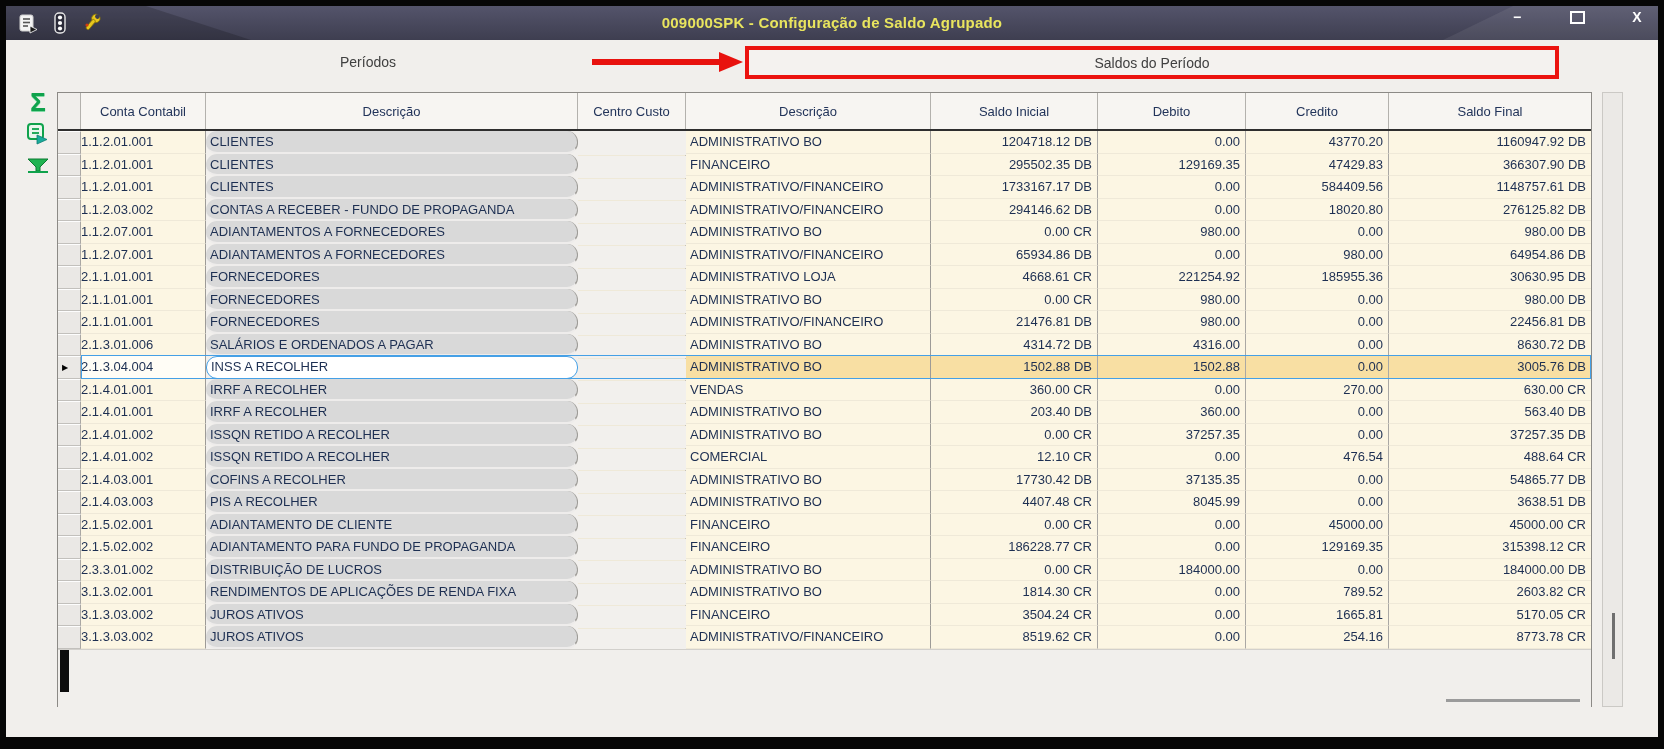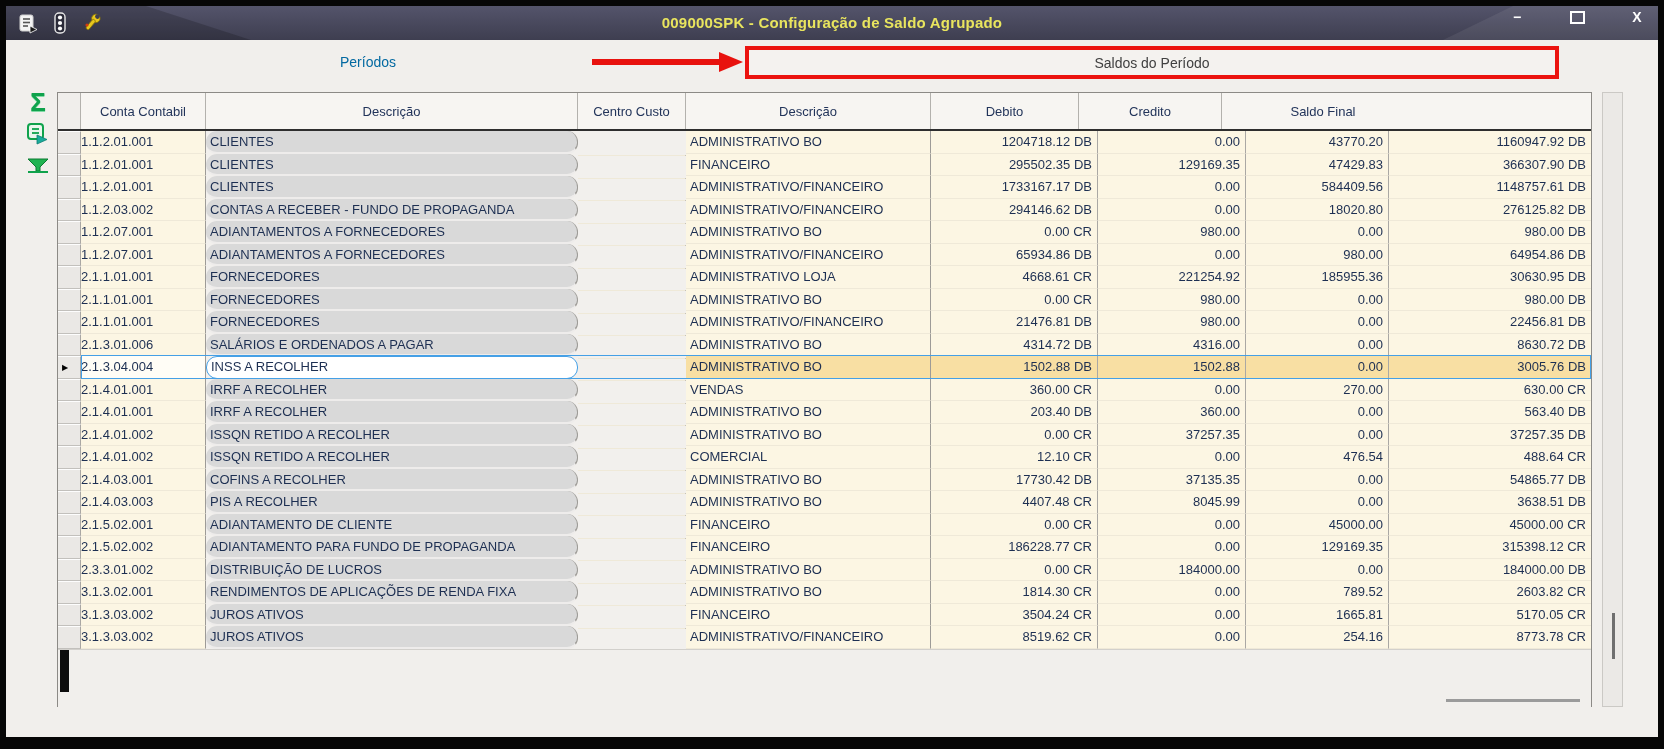--- a/index.html
+++ b/index.html
@@ -29,21 +29,21 @@
     color:#e9e55e;font-weight:bold;font-size:15px;z-index:1;letter-spacing:.2px;
   }
   .wbtn{
     position:absolute;top:7px;width:26px;height:20px;color:#fff;font-weight:bold;
     font-size:14px;text-align:center;line-height:20px;z-index:3;cursor:default;
   }
   .maxbox{display:inline-block;width:11px;height:9px;border:2px solid #fff;margin-top:4px;}
   
   .client{position:absolute;left:6px;top:40px;right:6px;bottom:12px;background:#f1efec;}
   .panel-label{
-    position:absolute;font-size:14px;color:#0369a1;text-align:center;
+    position:absolute;font-size:14px;color:#404040;text-align:center;
   }
   .periodos{left:12px;top:14px;width:700px;}
   .red-box{
     position:absolute;left:739px;top:6px;width:814px;height:33px;box-sizing:border-box;
     border:4px solid #eb130f;background:#f4f2ef;
     display:flex;align-items:center;justify-content:center;
     font-size:14px;color:#404040;
   }
   .arrow-svg{position:absolute;left:584px;top:9px;z-index:2;}
   
@@ -161,20 +161,21 @@
     </span>
   </div>
 
   <div class="grid">
     <div class="ghead">
       <div class="hcell h-ind"></div>
       <div class="hcell h-conta">Conta Contabil</div>
       <div class="hcell h-desc1">Descrição</div>
       <div class="hcell h-centro">Centro Custo</div>
       <div class="hcell h-desc2">Descrição</div>
+      <div class="hcell h-si">Saldo Inicial</div>
       <div class="hcell h-deb">Debito</div>
       <div class="hcell h-cred">Credito</div>
       <div class="hcell h-sf">Saldo Final</div>
     </div>
     <div id="grid-body">
         <div class="row">
           <div class="cell c-ind"></div>
           <div class="cell c-conta">1.1.2.01.001</div>
           <div class="cell c-desc1">CLIENTES</div>
           <div class="cell c-centro">003</div>

